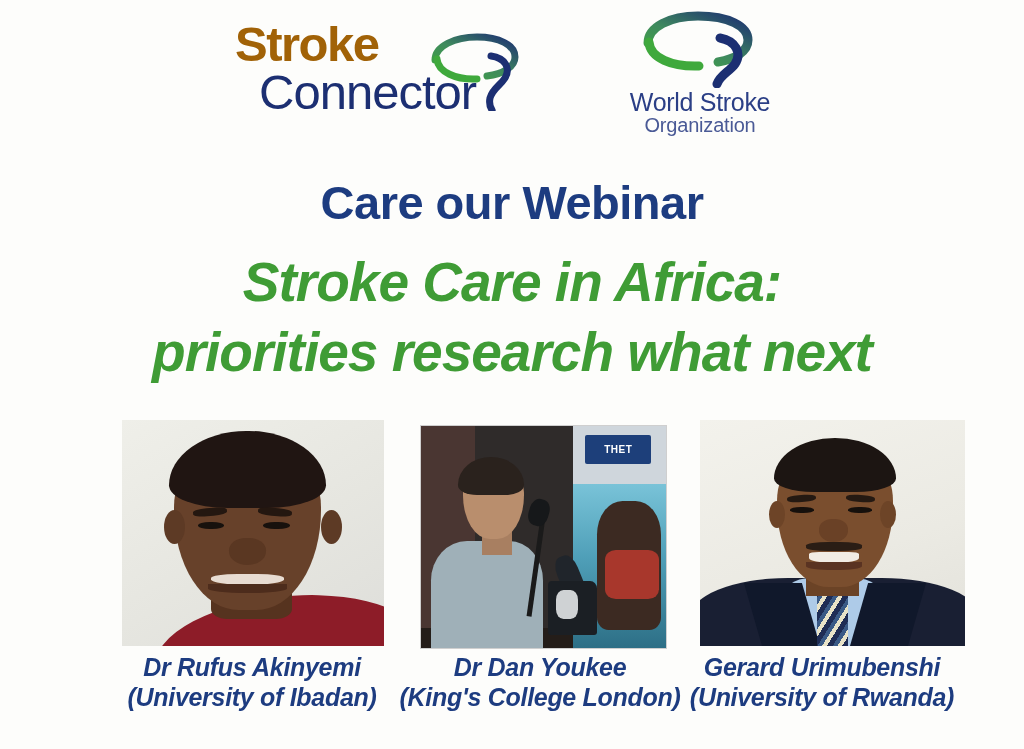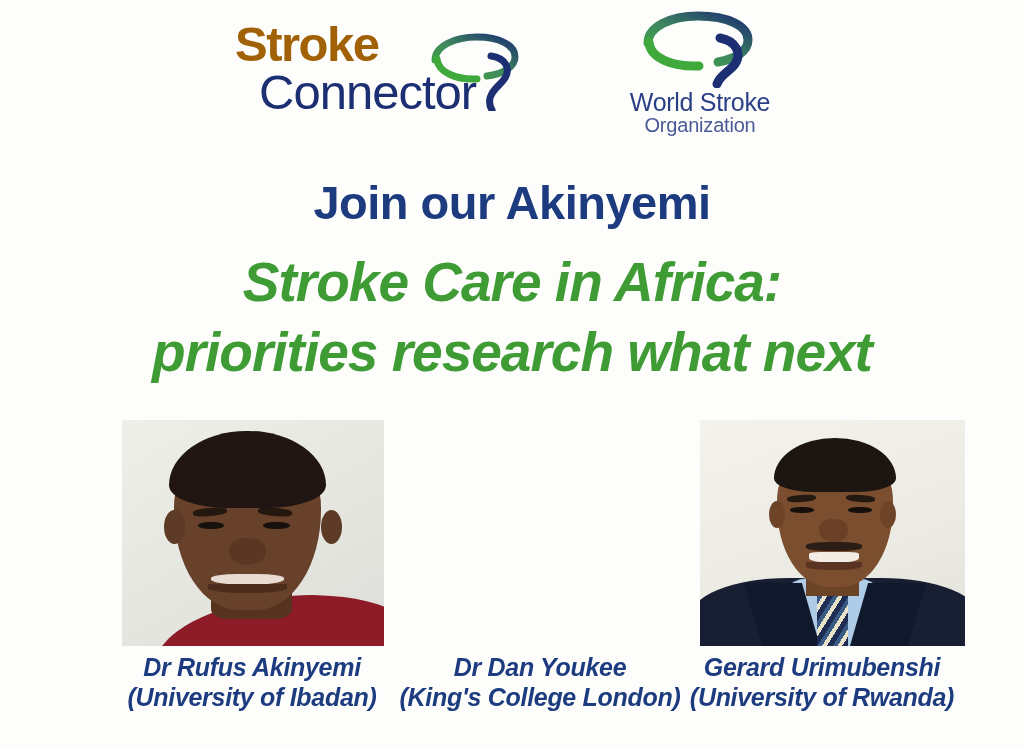--- a/index.html
+++ b/index.html
@@ -518,21 +518,21 @@
         </defs>
         <path d="M12,33 C12,17 34,6 62,6 C92,6 112,16 112,30 C112,41 100,49 82,52" fill="none" stroke="url(#wsoGrad)" stroke-width="9" stroke-linecap="round"></path>
         <path d="M13,32 C14,48 36,57 63,56" fill="none" stroke="#3fa93c" stroke-width="9" stroke-linecap="round"></path>
         <path d="M84,28 C100,31 106,43 99,54 C93,62 84,65 81,74" fill="none" stroke="#1c2f72" stroke-width="9" stroke-linecap="round"></path>
       </svg>
       <div class="wso-line1">World Stroke</div>
       <div class="wso-line2">Organization</div>
     </div>
   </div>
 
-  <div class="headline">Join our Akinyemi</div>
+  <div class="headline">Care our Webinar</div>
   <div class="title-line title-line1">Stroke Care in Africa:</div>
   <div class="title-line title-line2">priorities research what next</div>
 
   <div class="speakers">
 
     <div class="speaker speaker-1">
       <div class="photo photo-1">
         <div class="ph1-bg"></div>
         <div class="ph1-shoulder"></div>
         <div class="ph1-neck"></div>
@@ -546,20 +546,42 @@
         <div class="ph1-eye-r"></div>
         <div class="ph1-nose"></div>
         <div class="ph1-mouth"></div>
         <div class="ph1-lip"></div>
       </div>
       <div class="caption caption-name">Dr Rufus Akinyemi</div>
       <div class="caption caption-affil">(University of Ibadan)</div>
     </div>
 
     <div class="speaker speaker-2">
+      <div class="photo photo-2">
+        <div class="ph2-bg"></div>
+        <div class="ph2-wallL"></div>
+        <div class="ph2-wallM"></div>
+        <div class="ph2-banner"></div>
+        <div class="ph2-banner-photo"></div>
+        <div class="ph2-banner-fig"></div>
+        <div class="ph2-banner-cloth"></div>
+        <div class="ph2-thet">
+          <div class="ph2-thet-txt">THET</div>
+        </div>
+        <div class="ph2-desk"></div>
+        <div class="ph2-body"></div>
+        <div class="ph2-neck"></div>
+        <div class="ph2-head"></div>
+        <div class="ph2-hair"></div>
+        <div class="ph2-mic-stand"></div>
+        <div class="ph2-mic-head"></div>
+        <div class="ph2-mic2"></div>
+        <div class="ph2-camera"></div>
+        <div class="ph2-camera-lens"></div>
+      </div>
       <div class="caption caption-name">Dr Dan Youkee</div>
       <div class="caption caption-affil">(King's College London)</div>
     </div>
 
     <div class="speaker speaker-3">
       <div class="photo photo-3">
         <div class="ph3-bg"></div>
         <div class="ph3-suit"></div>
         <div class="ph3-shirt"></div>
         <div class="ph3-lapel-l"></div>

